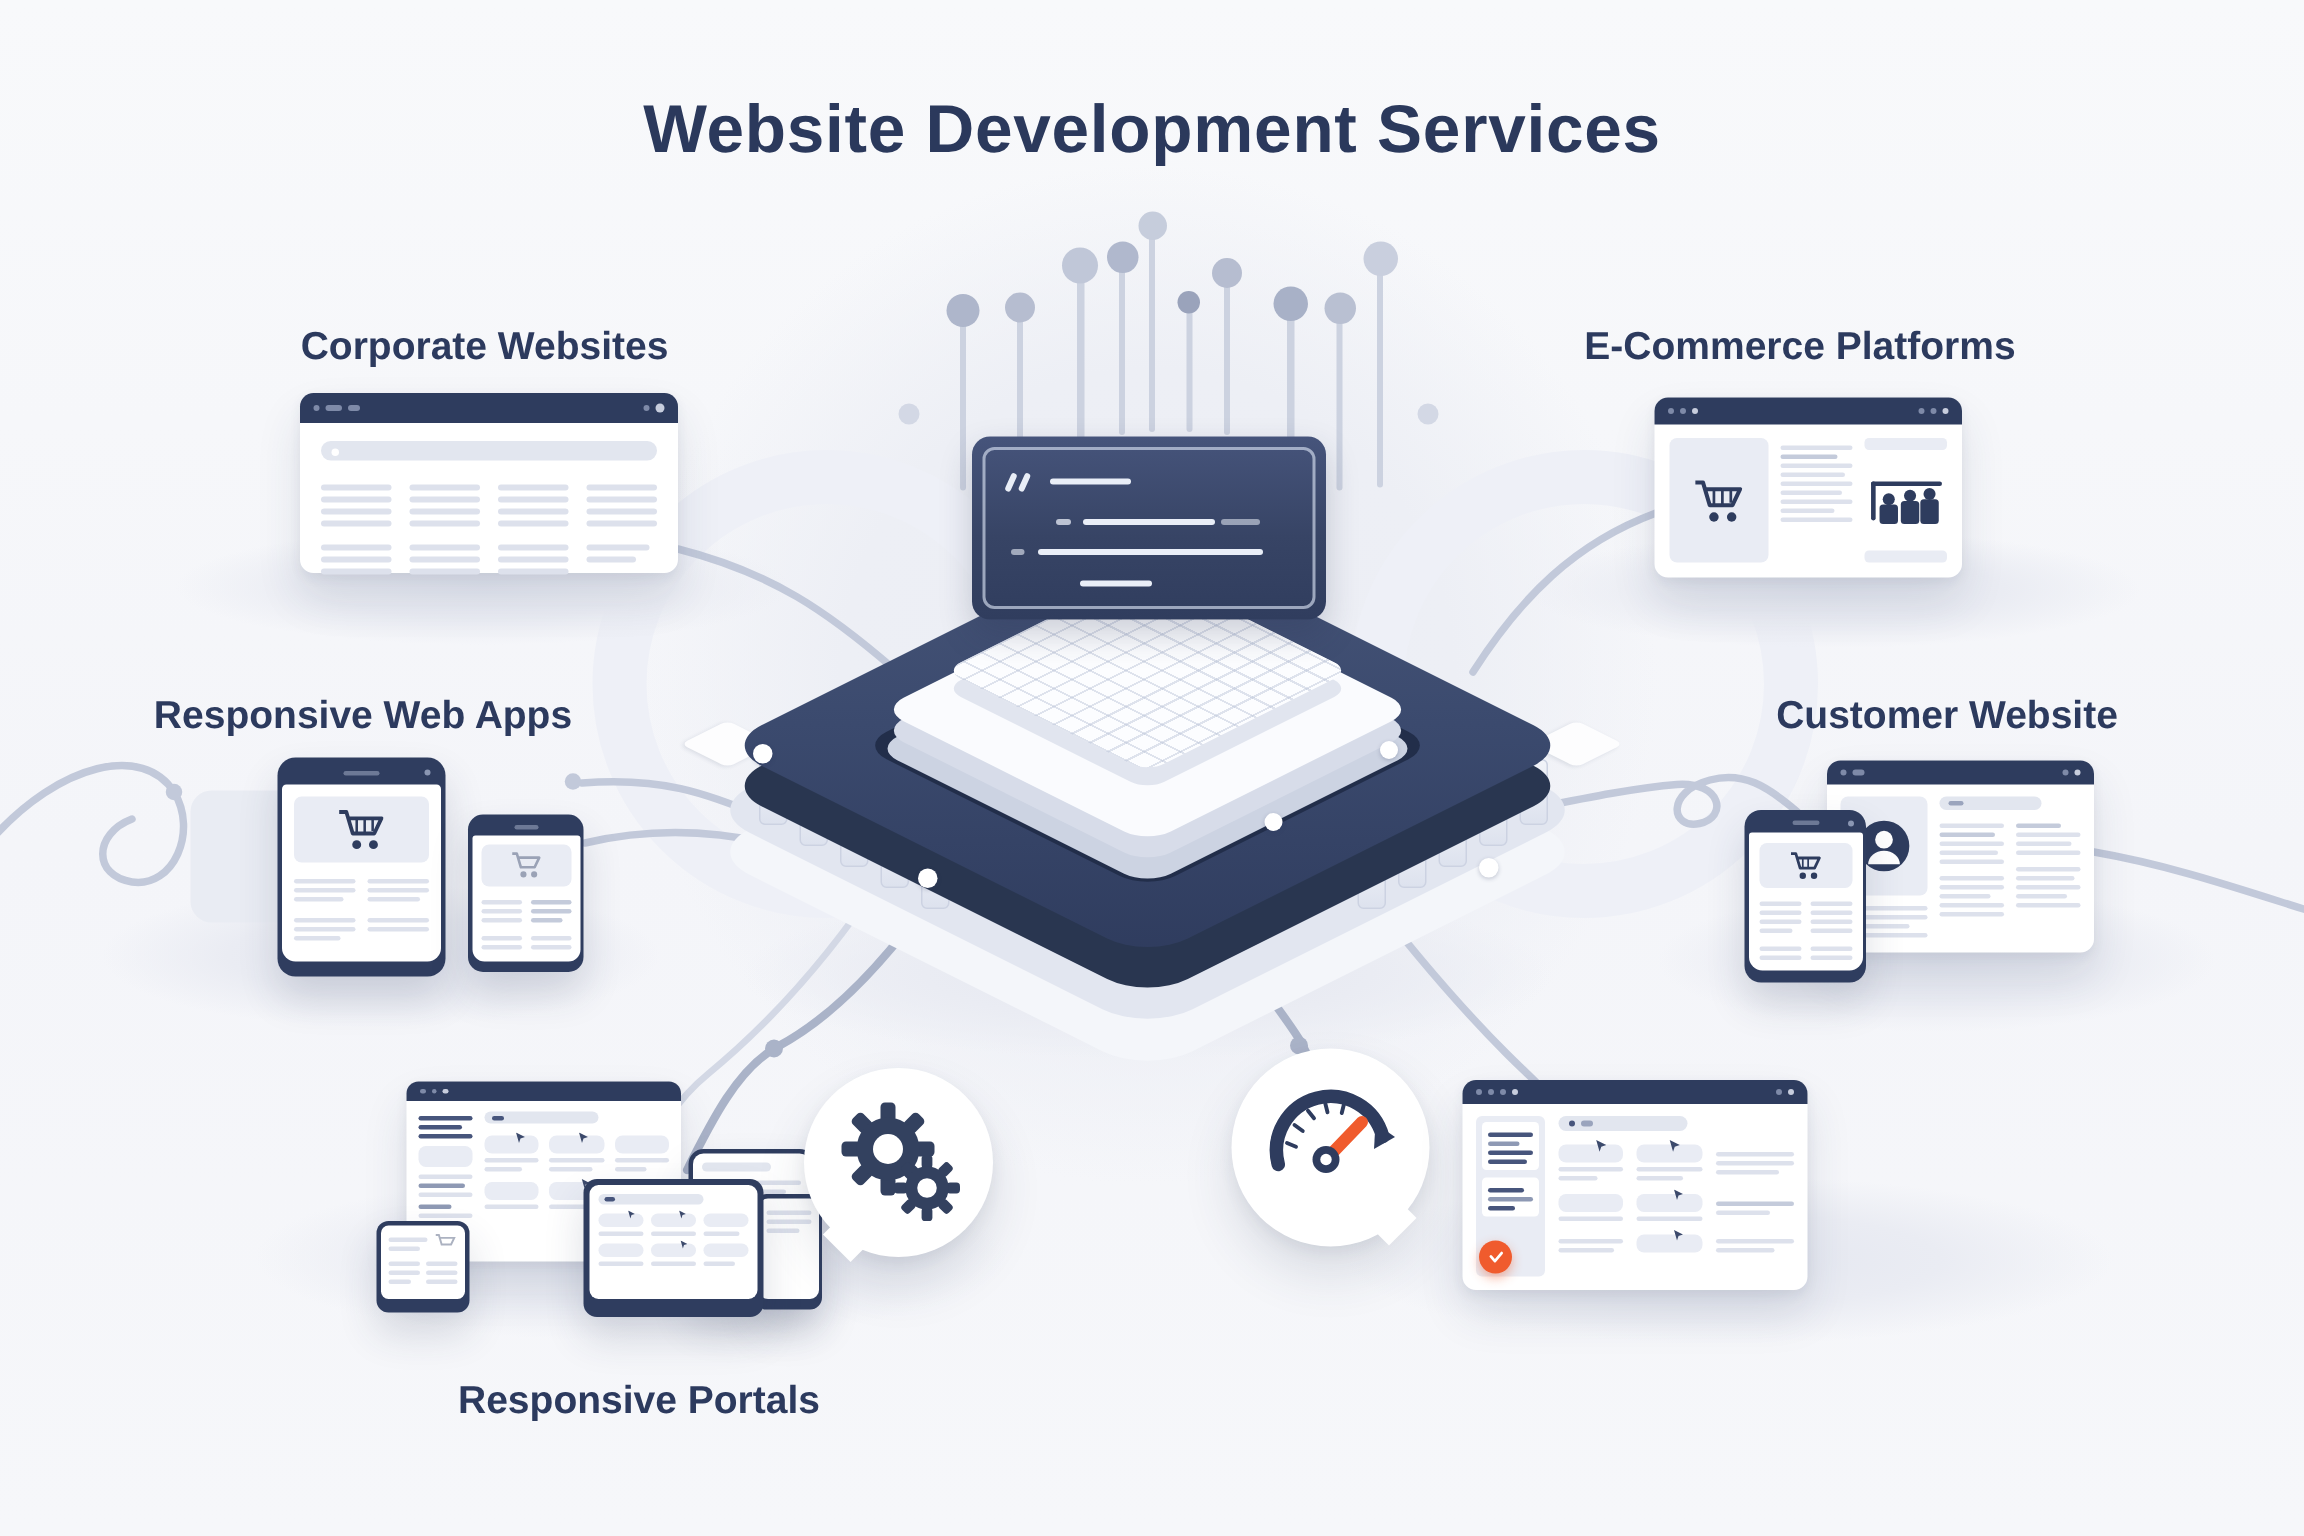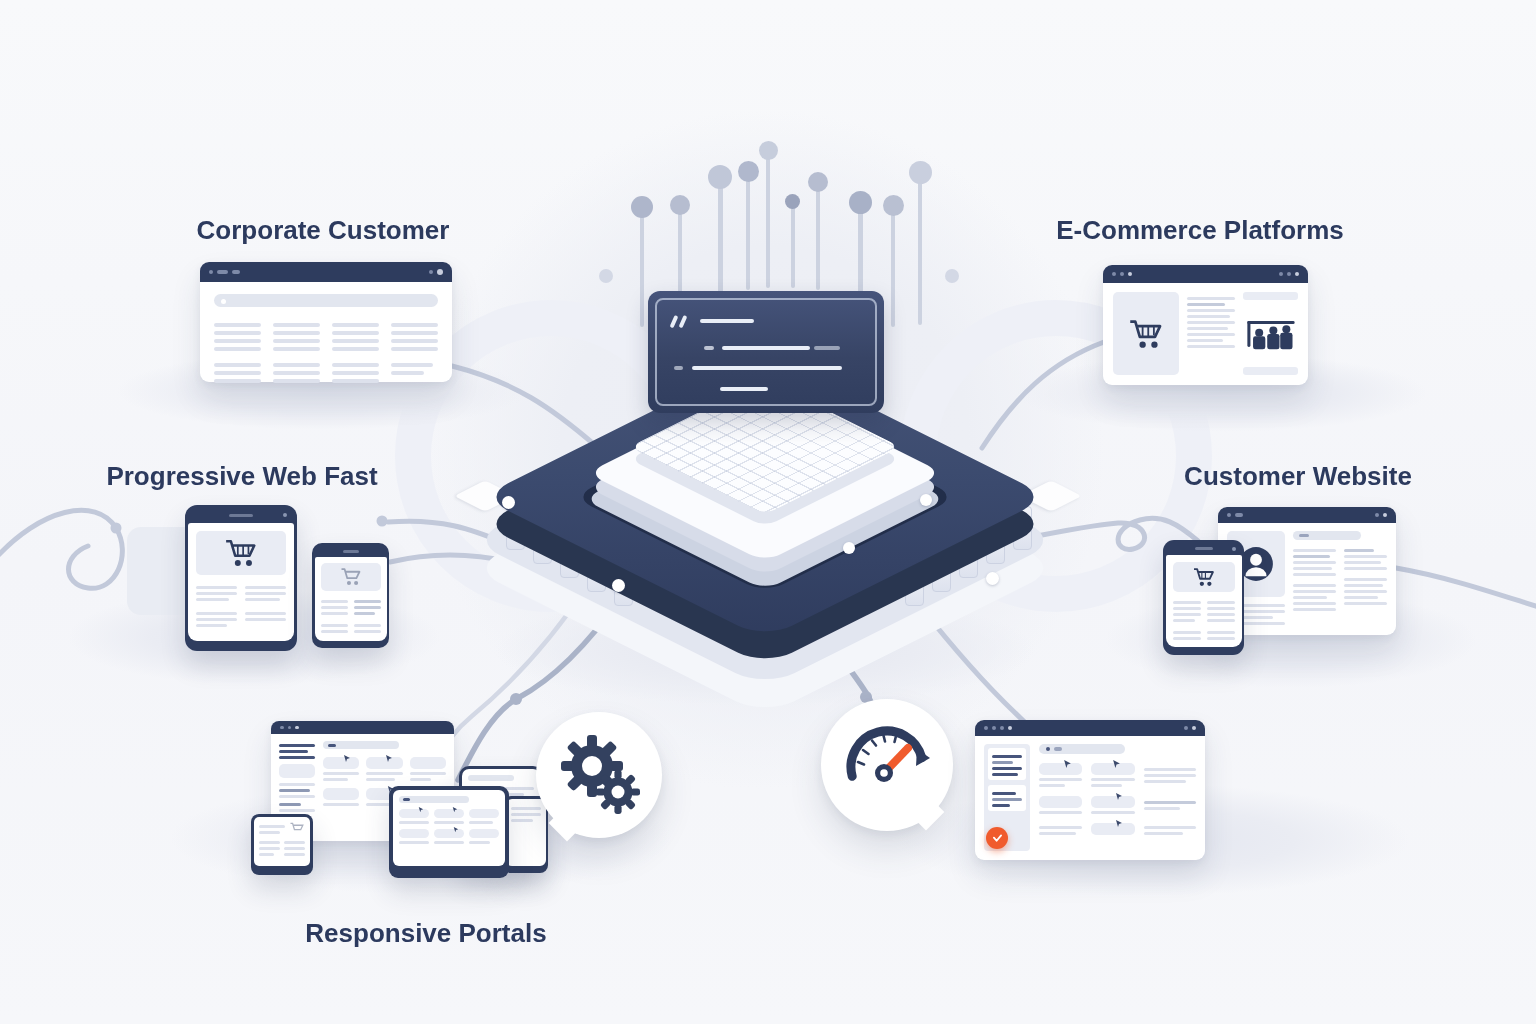--- a/index.html
+++ b/index.html
@@ -177,22 +177,23 @@
       <div class="codeline" style="left:72px;top:96px;width:48px;"></div>
     </div>
 
     <div class="wdot" style="left:502px;top:496px;width:13px;height:13px;"></div>
     <div class="wdot" style="left:612px;top:579px;width:13px;height:13px;"></div>
     <div class="wdot" style="left:843px;top:542px;width:12px;height:12px;"></div>
     <div class="wdot" style="left:986px;top:572px;width:13px;height:13px;"></div>
     <div class="wdot" style="left:920px;top:494px;width:12px;height:12px;"></div>
   </div>
 
-
-  <div class="label" style="left:323px;top:214px;">Corporate Customer</div>
+  <h1 class="title" style="top:60px;font-size:45px;letter-spacing:.5px;margin:0;">Website Development Services</h1>
+
+  <div class="label" style="left:323px;top:214px;">Corporate Websites</div>
   <div class="win" style="left:200px;top:262px;width:252px;height:120px;">
     <div class="bar" style="height:20px;">
       <span class="d"></span>
       <span class="dash"></span>
       <span class="dash" style="width:8px;"></span>
       <span class="sp"></span>
       <span class="d"></span>
       <span class="d lt" style="width:6px;height:6px;"></span>
     </div>
     <div class="abs" style="left:14px;right:14px;top:32px;">
@@ -294,21 +295,21 @@
               <rect x="18.8" y="13" width="10.4" height="13" rx="2"></rect>
             <circle cx="35" cy="9" r="3.4"></circle>
               <rect x="29.8" y="12" width="10.4" height="14" rx="2"></rect>
           </svg>
         </div>
         <div class="card" style="height:8px;border-radius:3px;"></div>
       </div>
     </div>
   </div>
 
-  <div class="label" style="left:242px;top:460px;">Progressive Web Fast</div>
+  <div class="label" style="left:242px;top:460px;">Responsive Web Apps</div>
   <div class="abs" style="left:127px;top:527px;width:124px;height:88px;background:#e9ecf3;border-radius:14px;"></div>
   <div class="device" style="left:185px;top:505px;width:106px;height:140px;border-radius:12px;padding:3px;">
     <div class="top" style="height:15px;">
       <span class="npill"></span>
       <span class="abs" style="right:7px;top:5px;width:4px;height:4px;border-radius:50%;background:#8a96b2;"></span>
     </div>
     <div class="screen" style="height:118px;border-radius:3px 3px 9px 9px;padding:8px;box-sizing:border-box;">
       <div class="card" style="height:44px;display:flex;align-items:center;justify-content:center;">
         <svg width="34" height="30" viewBox="0 0 32 28">
           <g fill="none" stroke="#2e3c5e" stroke-width="2.4" stroke-linejoin="round">

